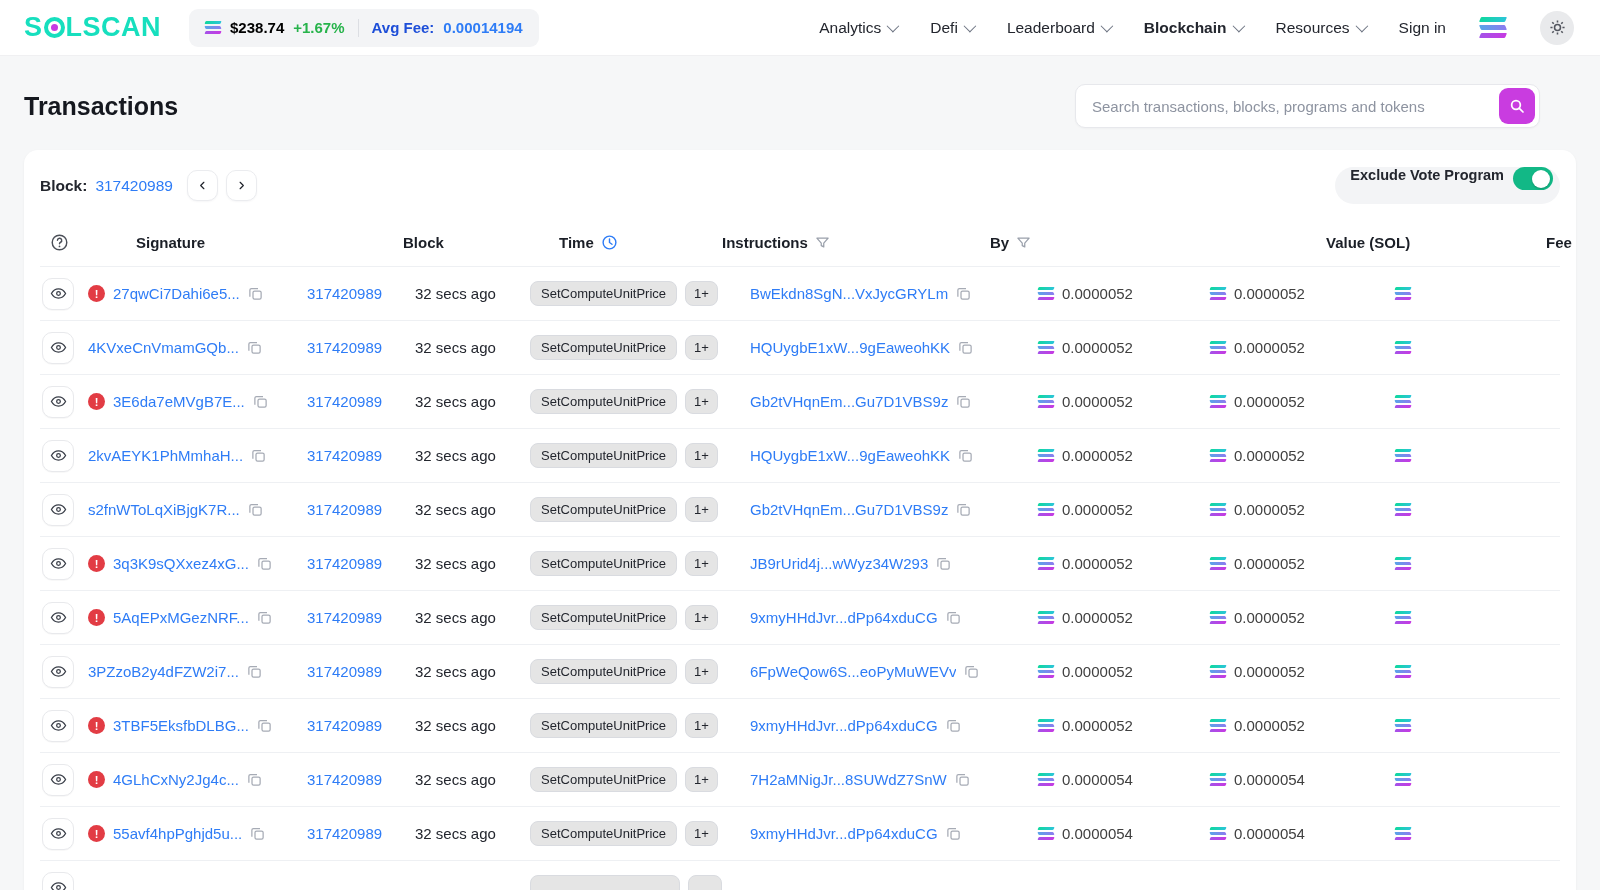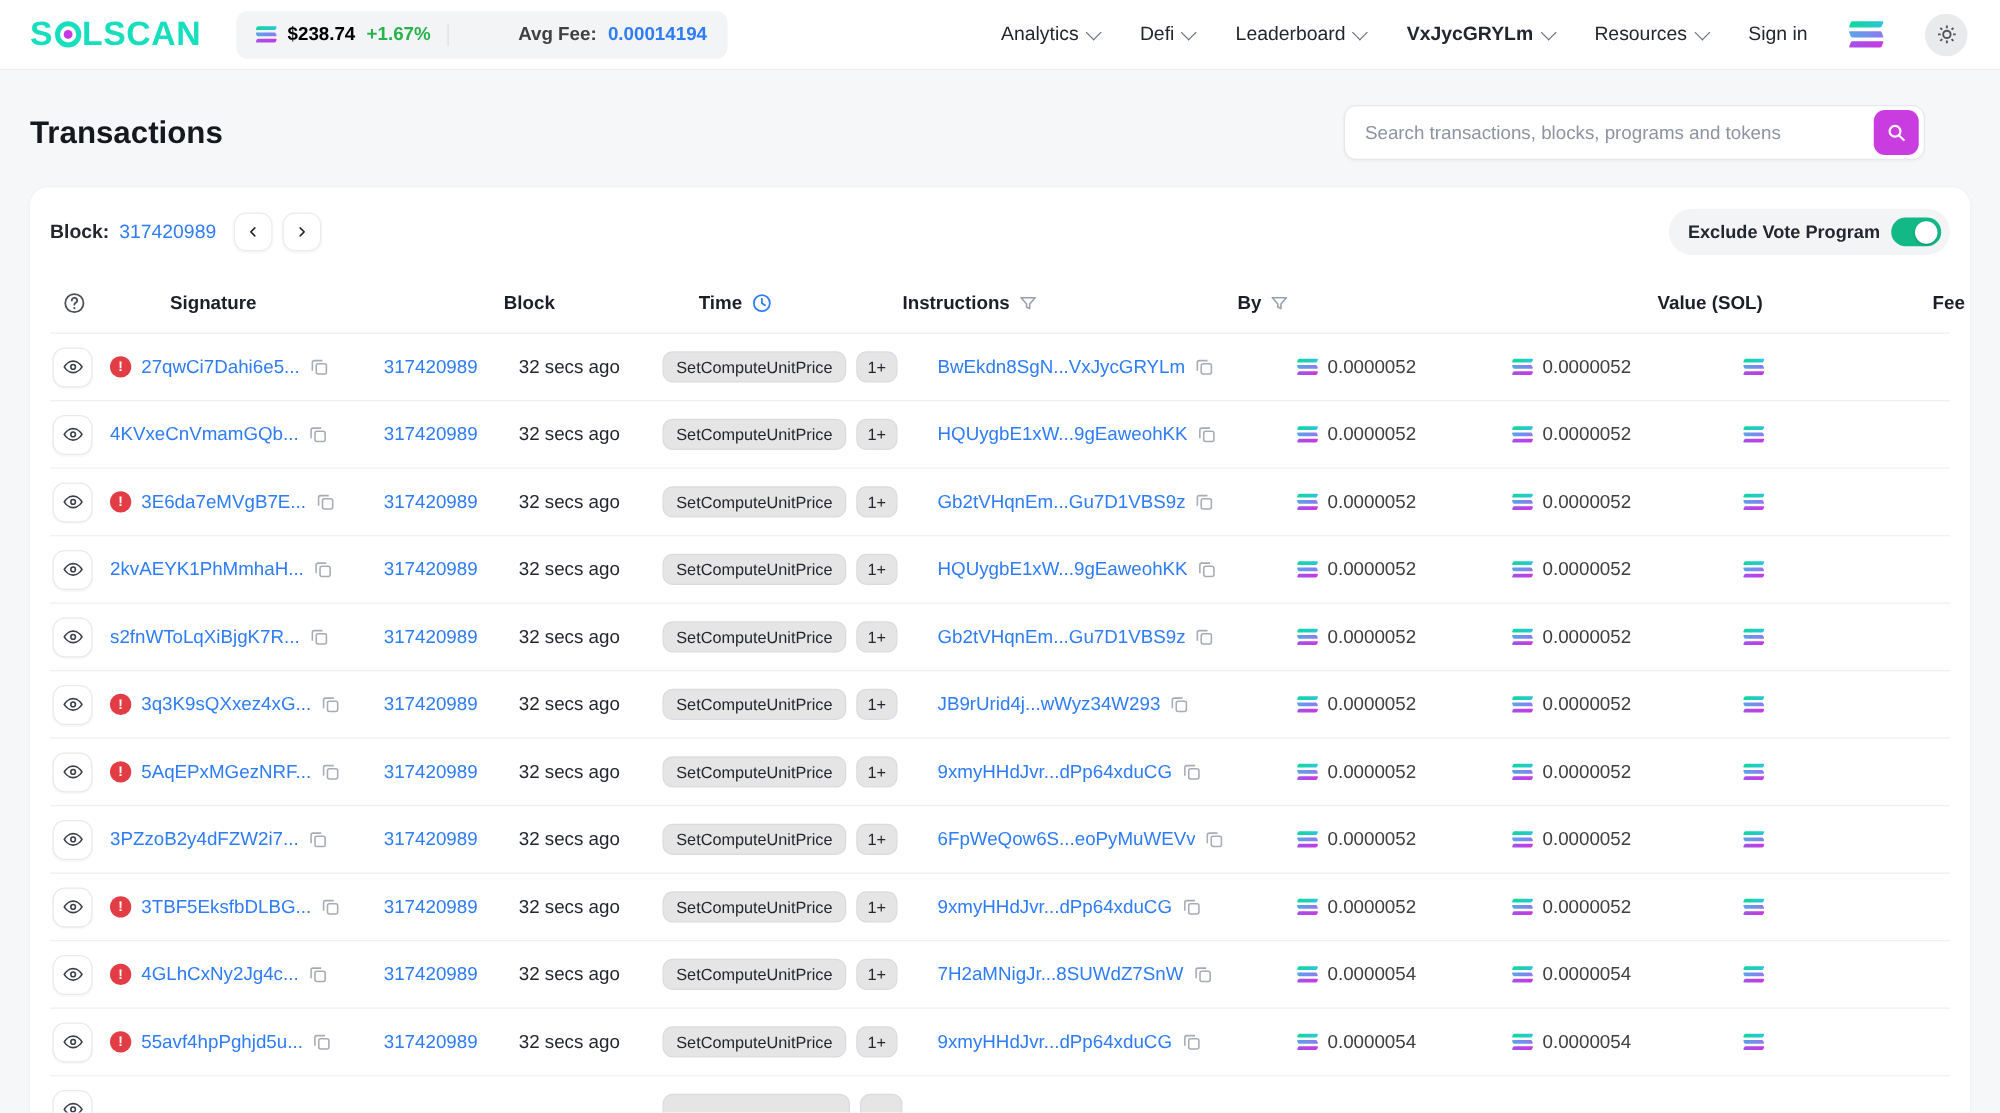--- a/index.html
+++ b/index.html
@@ -12,21 +12,21 @@
   .logo { display:flex; align-items:center; font-size:27px; font-weight:800;
     letter-spacing:.5px; color:#17dfbe; }
   .logo-o { width:21px; height:21px; border:4.5px solid #17dfbe; border-radius:50%;
     display:inline-flex; align-items:center; justify-content:center; margin:0 1px; }
   .logo-o i { width:7px; height:7px; background:#c63ae2; border-radius:50%; }
   .price-pill { margin-left:28px; background:#f3f4f6; border-radius:9px; height:38px;
     display:flex; align-items:center; gap:9px; padding:0 16px; font-size:15px; }
   .price-val { font-weight:700; color:#000000; }
   .price-change { color:#27b34b; font-weight:600;text-align:right; }
   .pill-divider { width:1px; height:18px; background:#dcdee3; margin:0 4px; }
-  .avgfee-label { color:#404040; font-weight:600;margin-left:43px; }
+  .avgfee-label { color:#1d4ed8; font-weight:600; }
   .avgfee-val { color:#2e7cf6; font-weight:600; }
   .topnav { margin-left:auto; display:flex; align-items:center; gap:34px; font-size:15.5px; }
   .nav-item { display:flex; align-items:center; gap:6px; color:#23262e; cursor:pointer; }
   .nav-item.active { font-weight:700; }
   .chev { width:9px; height:9px; border-right:1.6px solid #6b7280; border-bottom:1.6px solid #6b7280;
     transform:rotate(45deg) translateY(-2px); }
   .theme-btn { width:34px; height:34px; border-radius:50%; background:#e9eaec; border:none;
     display:flex; align-items:center; justify-content:center; cursor:pointer; }
 
   
@@ -51,21 +51,21 @@
   
   .card { margin:0 24px; background:#fff; border-radius:14px; box-shadow:0 1px 3px rgba(20,20,40,.05);
     height:760px; overflow:hidden; padding:0 16px; }
   .card-top { display:flex; align-items:center; padding:17px 0 14px; }
   .block-label { font-size:15.5px; font-weight:700; color:#23262e; }
   .block-num { font-size:15.5px; color:#2e7cf6; margin:0 14px 0 8px; cursor:pointer; }
   .nav-sq { width:31px; height:31px; border:1px solid #ebecef; background:#fff; border-radius:10px;
     display:flex; align-items:center; justify-content:center; cursor:pointer; margin-right:8px;
     box-shadow:0 1px 2px rgba(20,20,40,.04); }
   .filters { margin-left:auto; display:flex; align-items:center; gap:10px; }
-  .exclude-pill { background:#f3f4f6; border-radius:999px; height:37px; display:flex; align-items:center;
+  .exclude-pill { background:#f3f4f6; border-radius:999px; height:37px; display:flex; 
     gap:9px; padding:0 7px 0 15px; font-size:14.5px; font-weight:700; color:#23262e; cursor:pointer; }
   .toggle { width:40px; height:23px; border-radius:999px; background:#12b886; position:relative; flex:none; }
   .toggle .knob { position:absolute; top:2.5px; right:3px; width:18px; height:18px; background:#fff;
     border-radius:50%; box-shadow:0 1px 2px rgba(0,0,0,.2); }
   .select { width:332px; height:37px; background:#f3f4f6; border-radius:9px; display:flex; align-items:center;
     justify-content:space-between; padding:0 14px; font-size:15px; color:#3a3f49; cursor:pointer; margin-right:16px; }
 
   
   .trow { display:grid; grid-template-columns:48px 219px 108px 115px 220px 288px 172px 177px 1fr;
     align-items:center; }
@@ -120,21 +120,21 @@
     </div>
     <div class="nav-item">
       <span>Defi</span>
         <span class="chev"></span>
     </div>
     <div class="nav-item">
       <span>Leaderboard</span>
         <span class="chev"></span>
     </div>
     <div class="nav-item active">
-      <span>VxJycGRYLm</span>
+      <span>Blockchain</span>
         <span class="chev"></span>
     </div>
     <div class="nav-item">
       <span>Resources</span>
         <span class="chev"></span>
     </div>
     <div class="nav-item">
       <span>Sign in</span>
     </div>
     <span class="sol lg">

